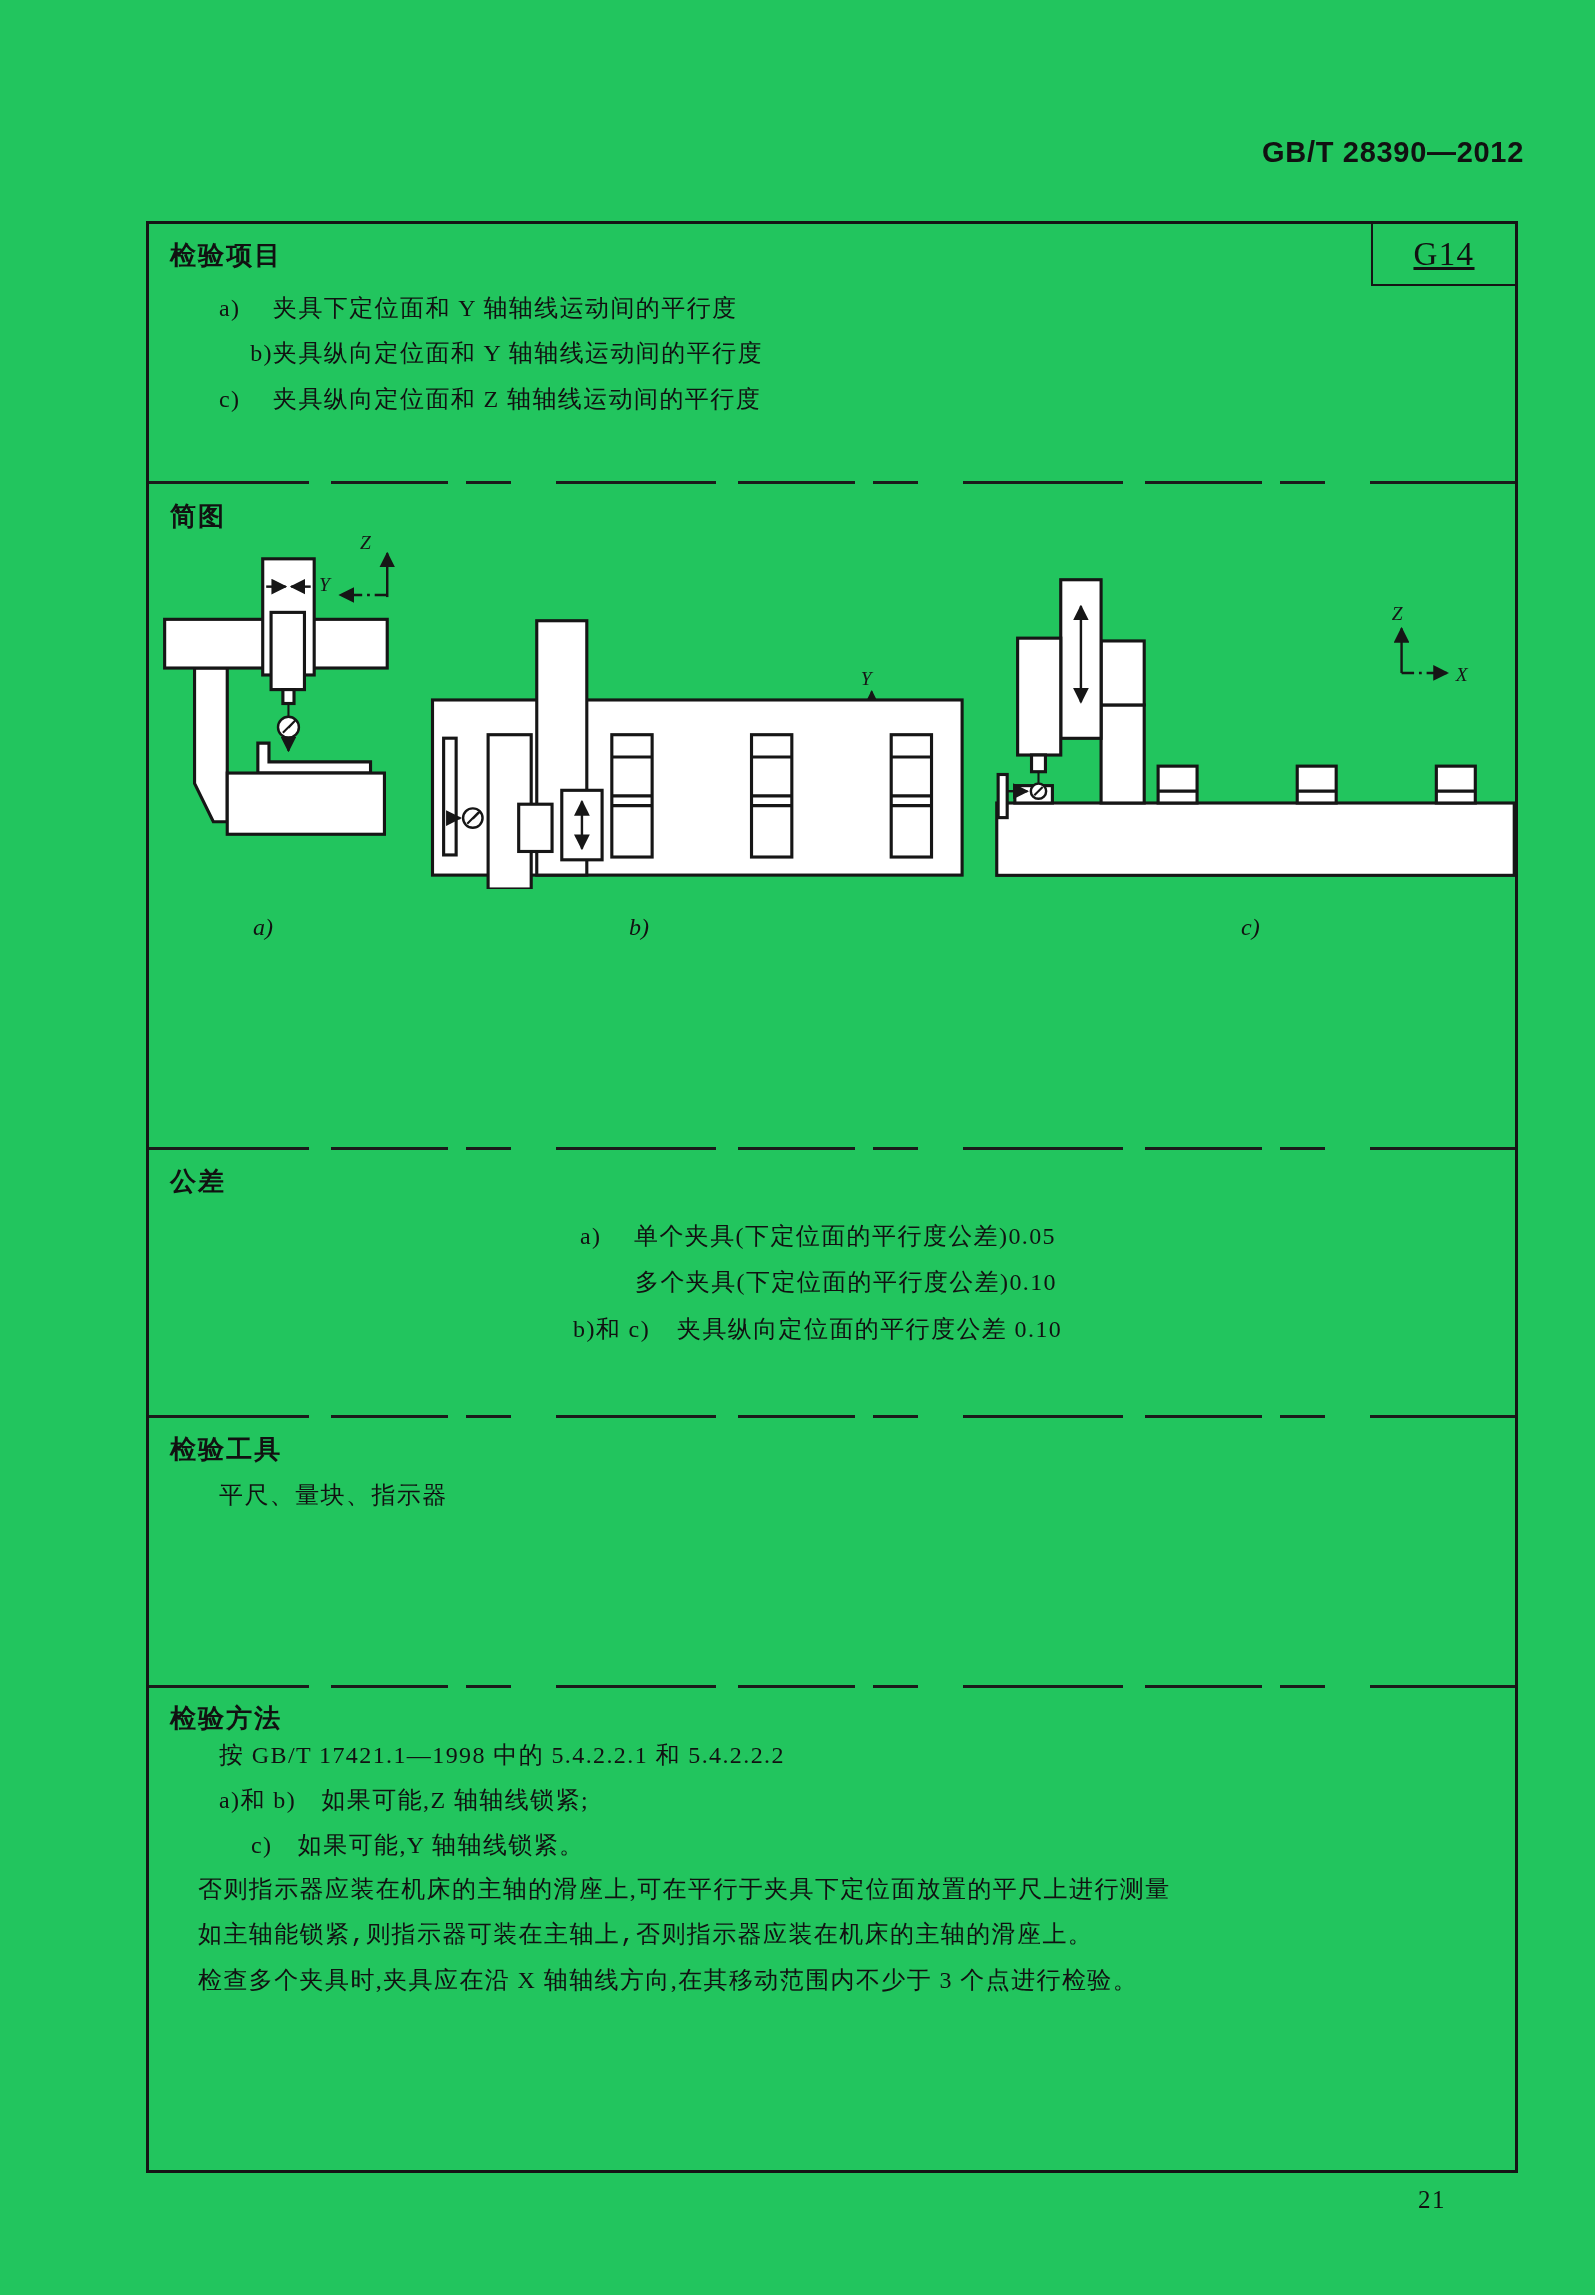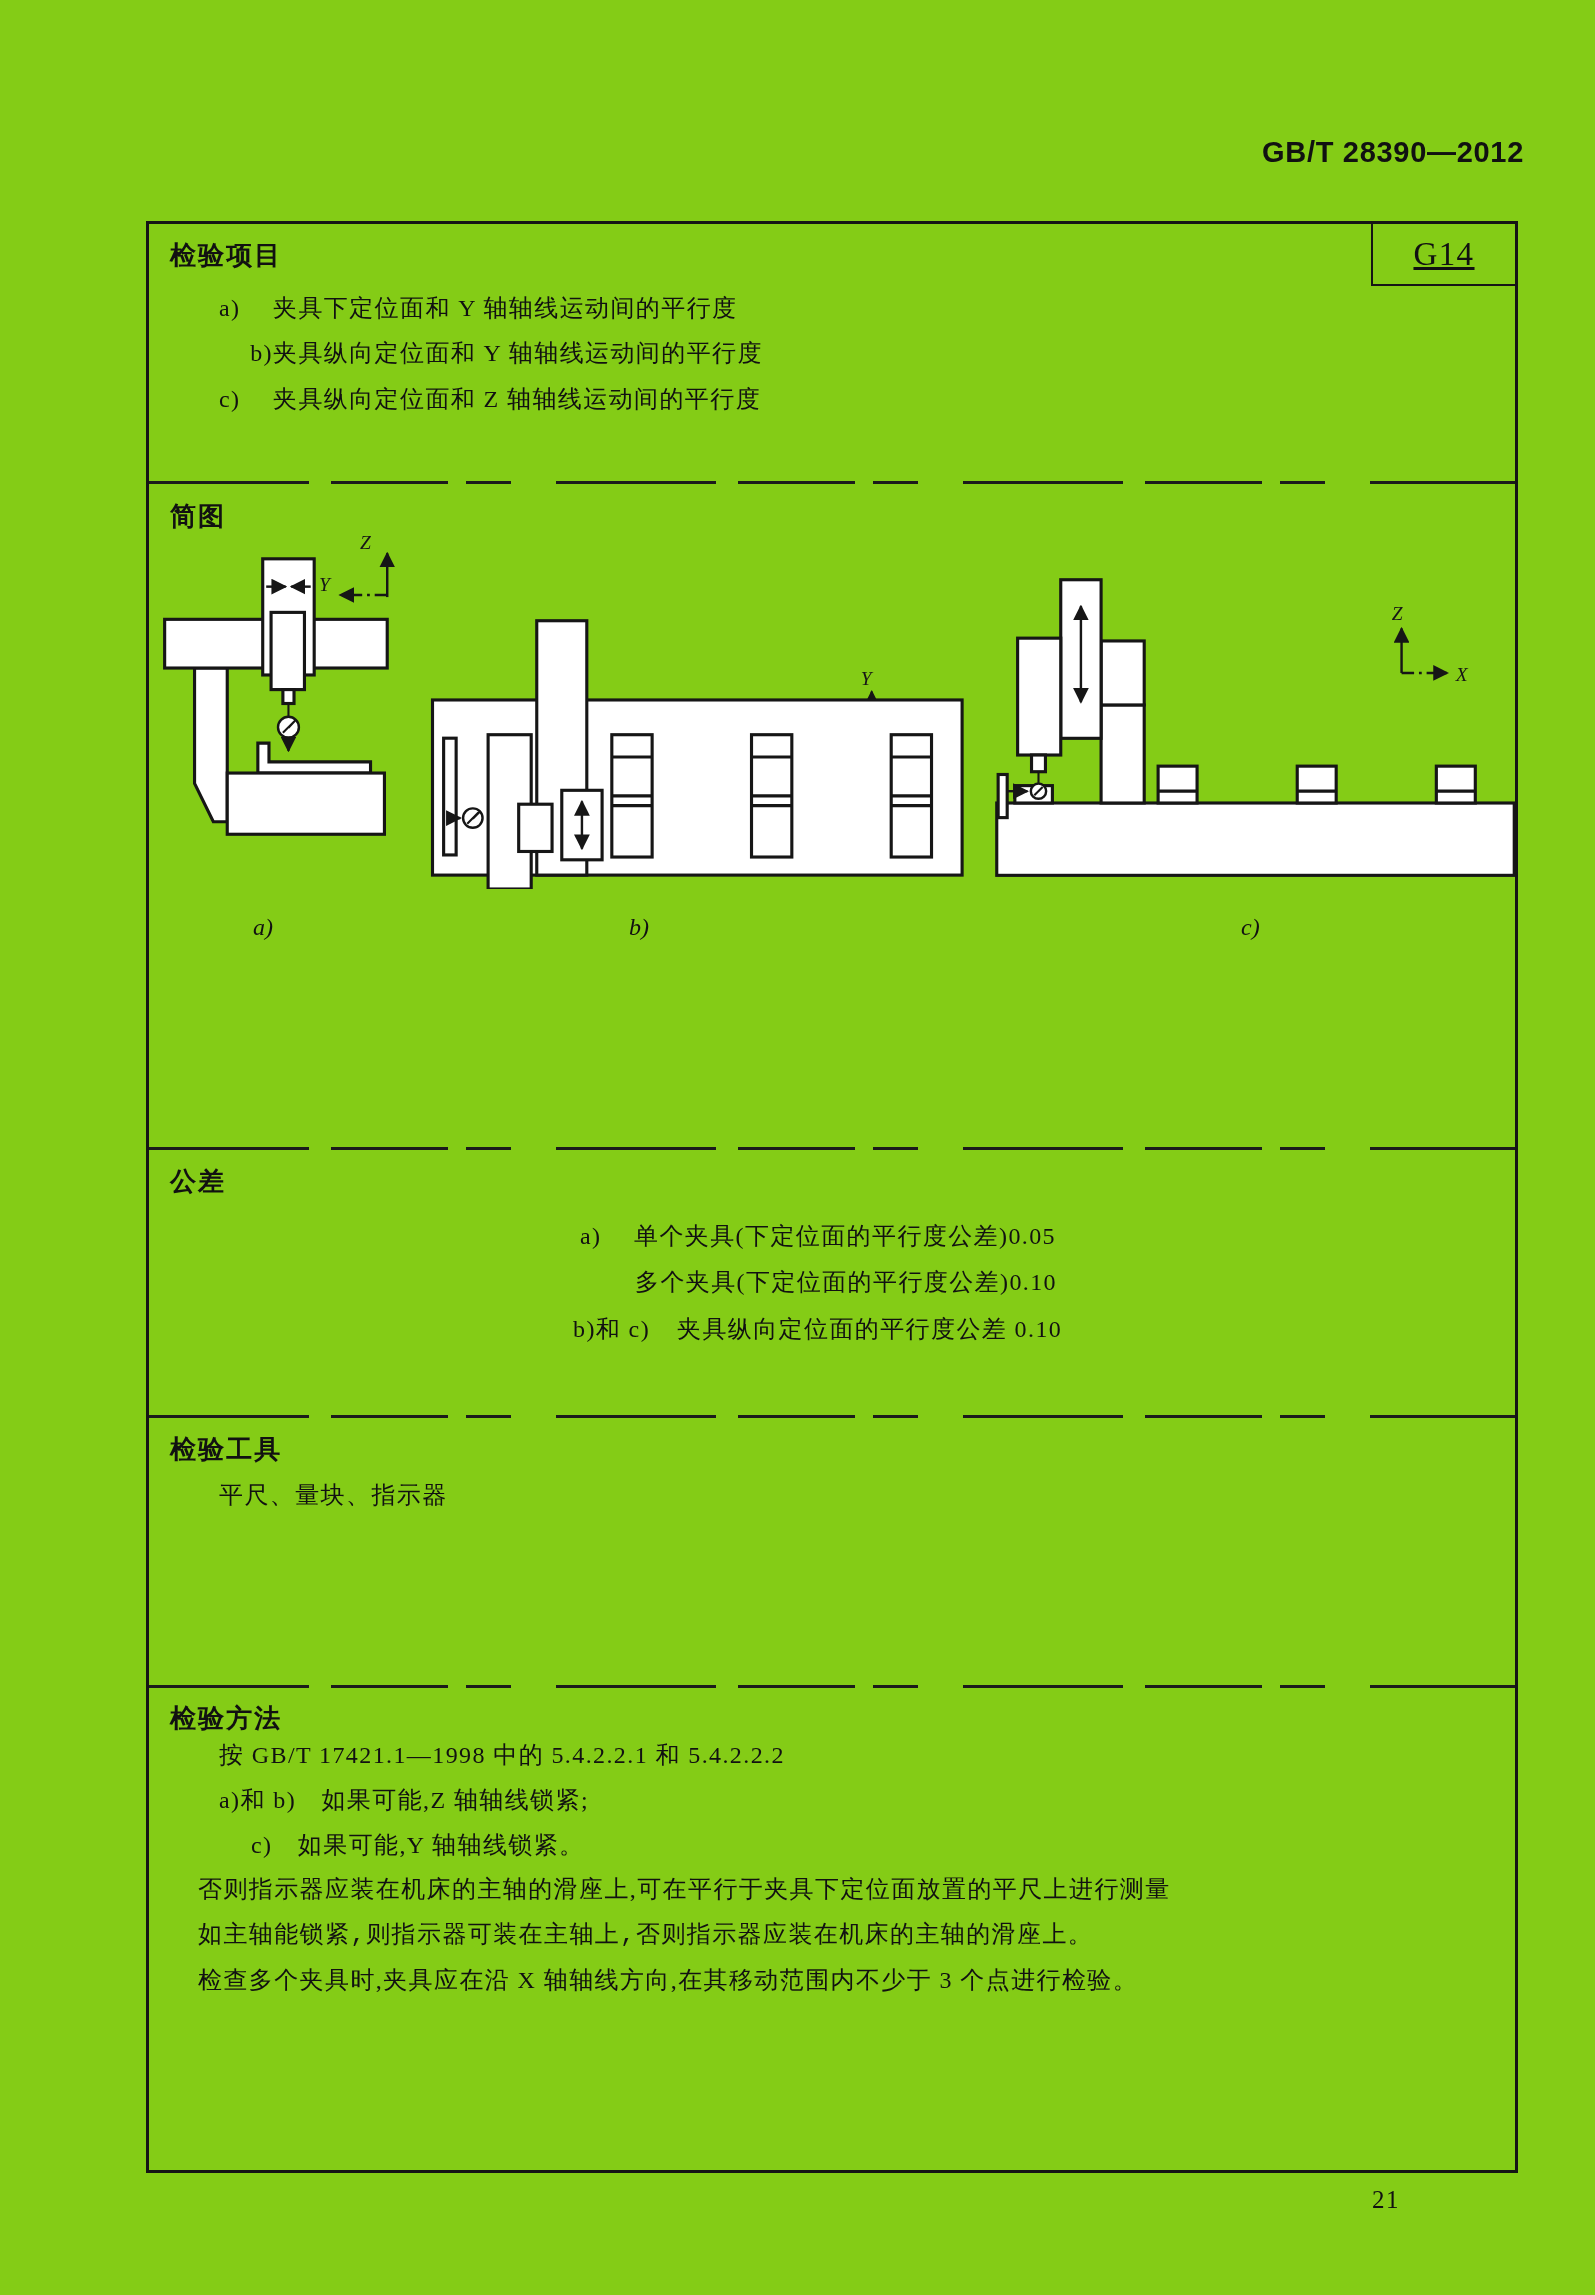--- a/index.html
+++ b/index.html
@@ -1,19 +1,19 @@
 <!DOCTYPE html>
 <html style="font-size:11px"><head>
 <meta charset="utf-8">
 <style>
   html,body{margin:0;padding:0;background:#e8e8e8;}
   .page{
     position:relative;
     width:1596px;height:2295px;
-    background:#84cc16;
+    background:#22c55e;
     font-family:"Liberation Serif", serif;
     color:#111;
     overflow:hidden;
   }
   .doc-header{
     position:absolute; top:136px; right:72px;
     font-family:"Liberation Sans", sans-serif;
     font-weight:700; font-size:29px; letter-spacing:0.7px;
   }
   .spec-table{
@@ -40,21 +40,21 @@
   .sep{
     position:absolute; left:0; width:100%; height:2.8px;
     background:repeating-linear-gradient(90deg,
       #1b1b1b 0 160px, rgba(0,0,0,0) 160px 182px,
       #1b1b1b 182px 299px, rgba(0,0,0,0) 299px 317px,
       #1b1b1b 317px 362px, rgba(0,0,0,0) 362px 407px);
   }
   .diagram-svg{ position:absolute; }
   .diagram-label{ position:absolute; font-size:24px; font-style:italic;}
   .page-number{
-    position:absolute; left:1372px; top:2186px;
+    position:absolute; left:1418px; top:2186px;
     font-size:25px; letter-spacing:1.4px;
   }
   svg .ln{ stroke:#161616; fill:none; }
   svg .shape{ stroke:#161616; fill:#ffffff; }
   svg text{ font-family:"Liberation Serif", serif; font-style:italic; fill:#161616;}
 </style>
 </head>
 <body>
 
 <div class="page">

